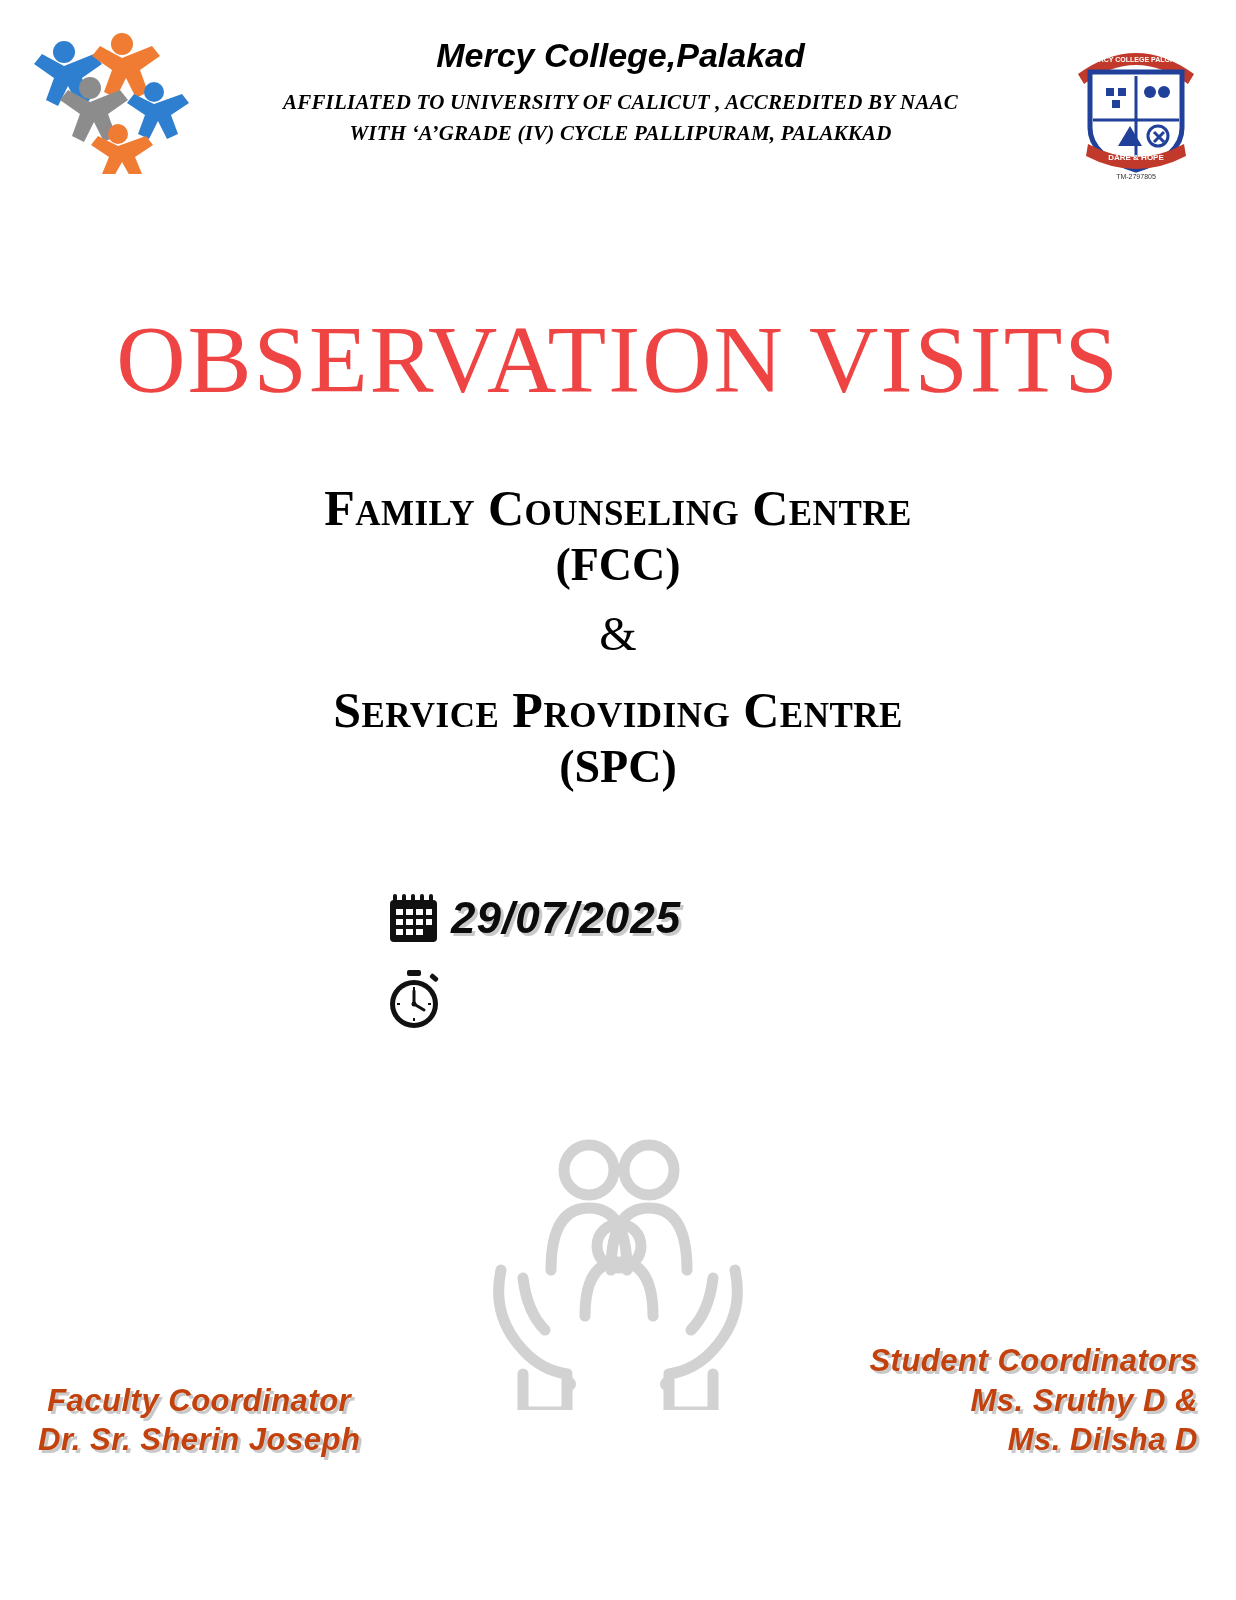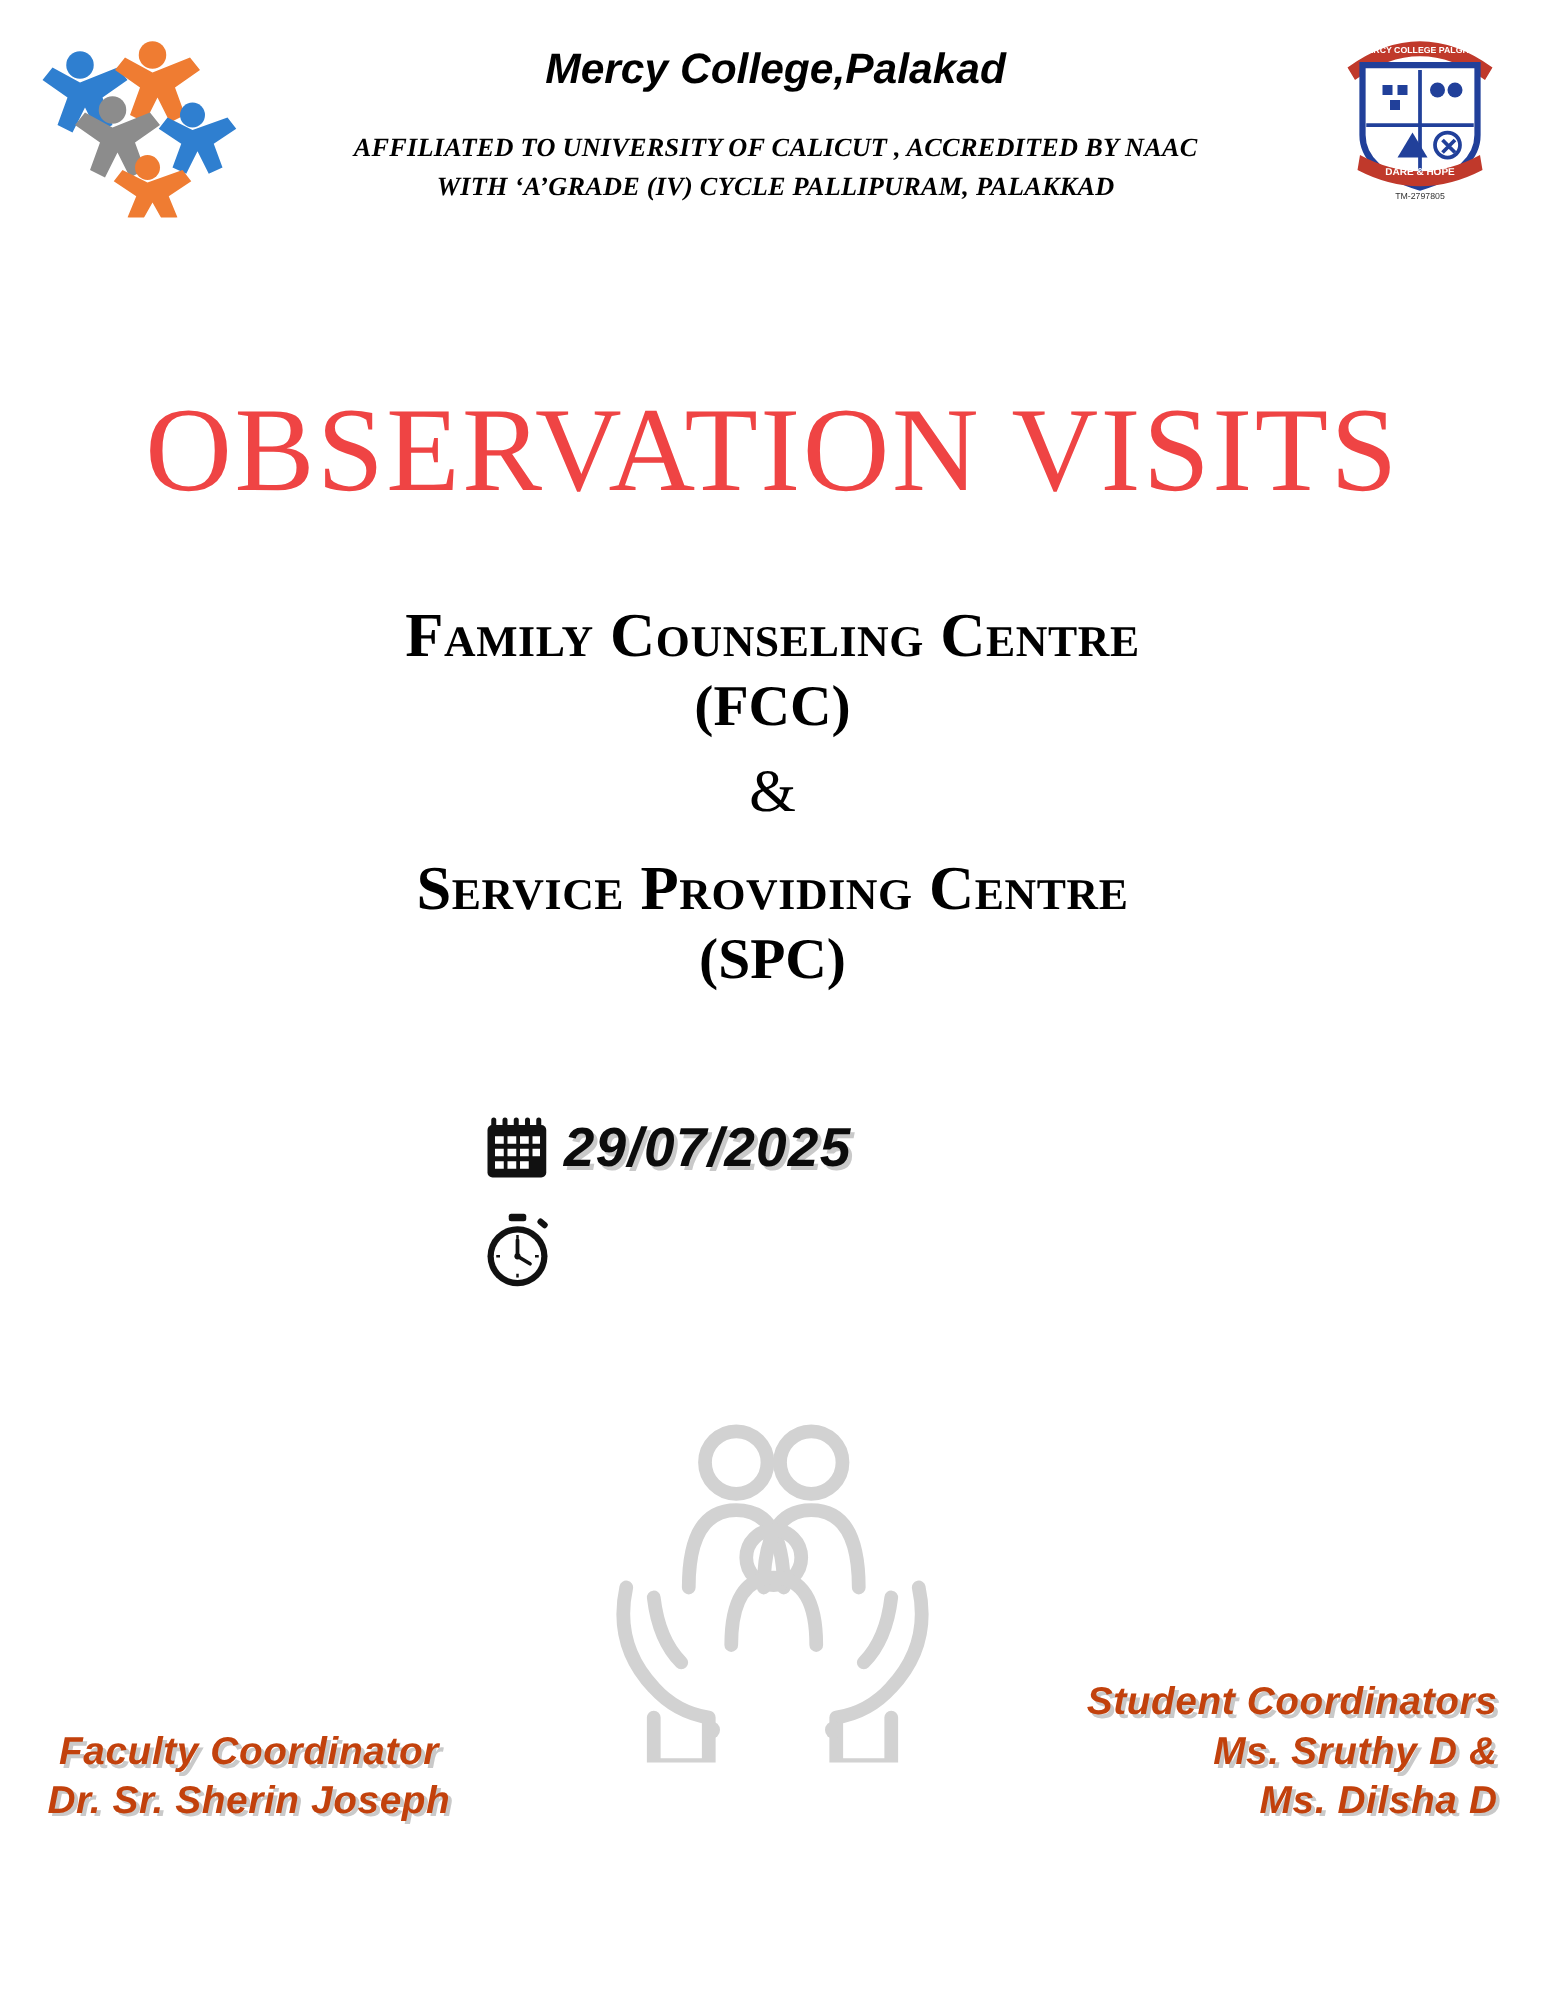--- a/index.html
+++ b/index.html
@@ -23,21 +23,21 @@
   .logo-left {
     position: absolute;
     left: 22px;
     top: 14px;
     width: 180px;
     height: 160px;
   }
   .logo-right {
     position: absolute;
     right: 30px;
-    top: 12px;
+    top: 32px;
     width: 140px;
     height: 150px;
   }
   .header-text {
     position: absolute;
     left: 180px;
     right: 175px;
     top: 28px;
     text-align: center;
   }
@@ -59,21 +59,21 @@
     color: #000;
     margin-top: 8px;
     line-height: 1.15;
   }
   .affiliation {
     font-family: "Liberation Serif", serif;
     font-weight: bold;
     font-style: italic;
     font-size: 21px;
     color: #000;
-    margin-top: 28px;
+    margin-top: 12px;
     line-height: 1.45;
     letter-spacing: 0.2px;
   }
 
   
   .main-title {
     text-align: center;
     color: #ef4444;
     font-family: "Liberation Serif", serif;
     font-size: 96px;

